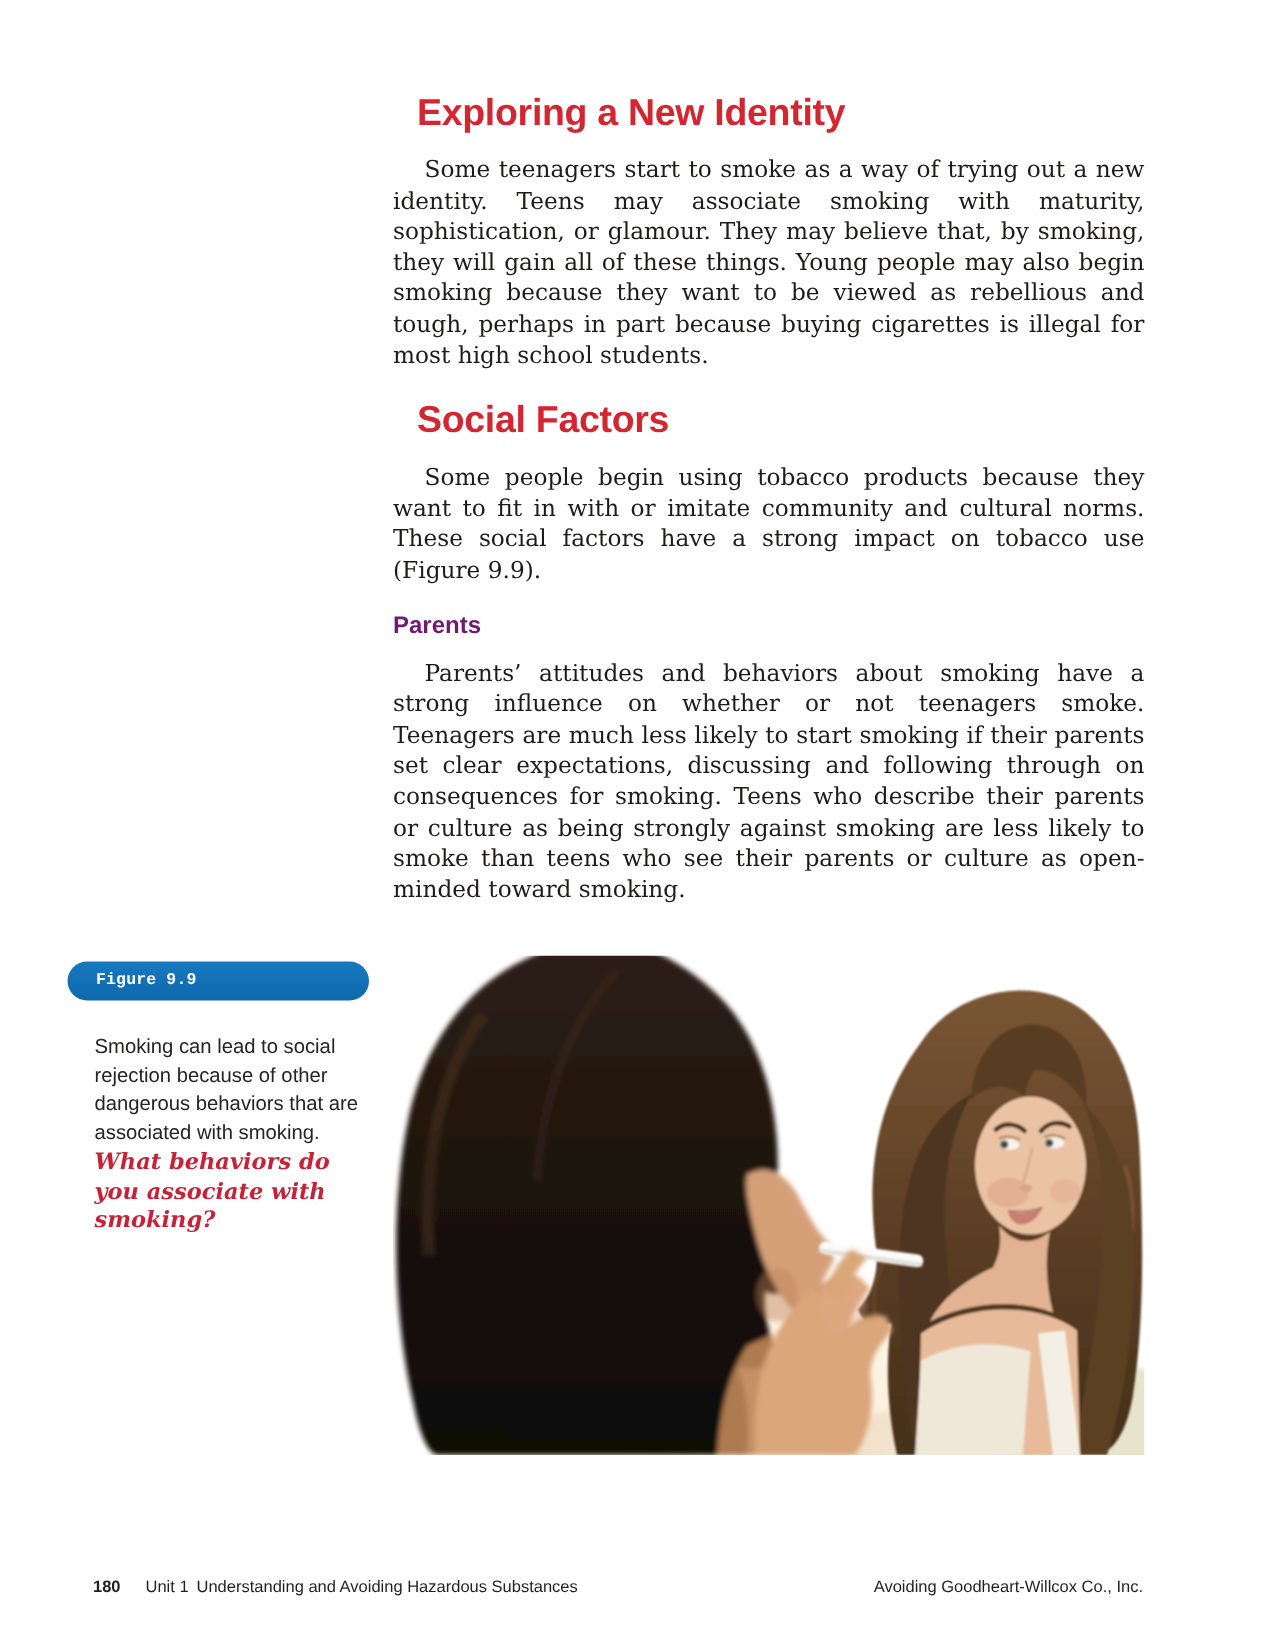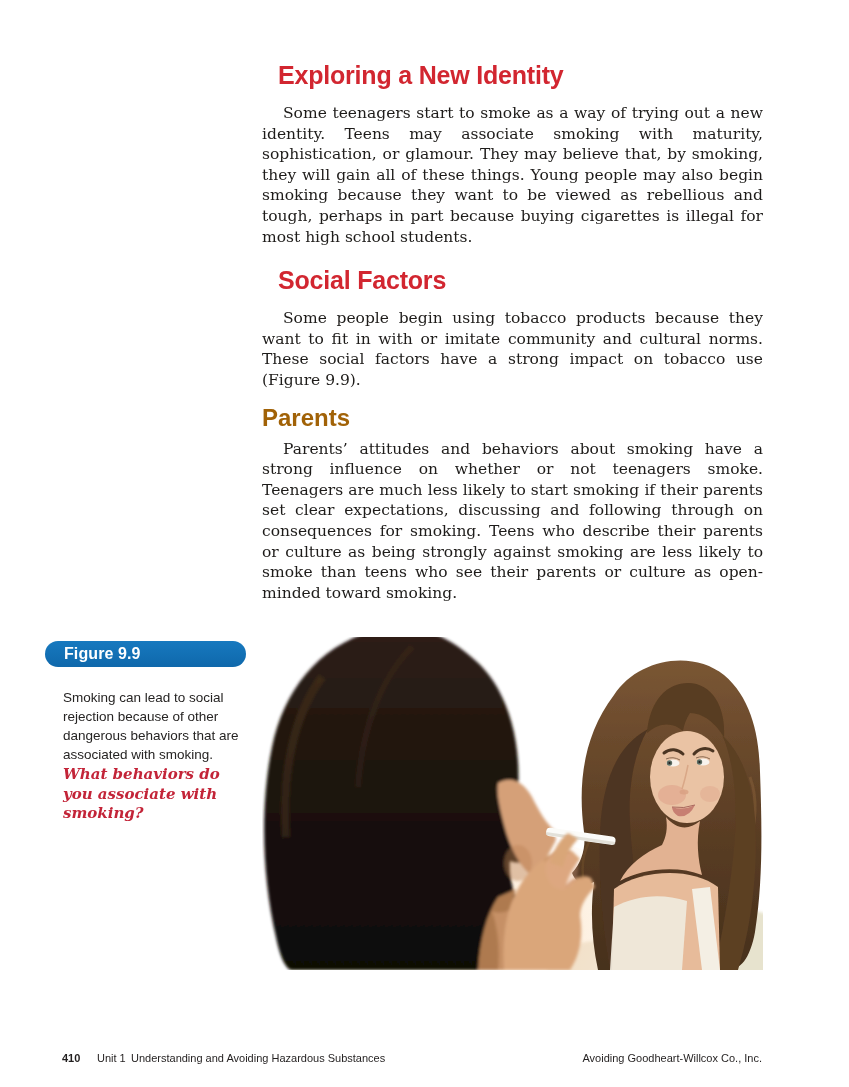--- a/index.html
+++ b/index.html
@@ -3,29 +3,29 @@
 <meta charset="utf-8">
 <style>
   html,body{margin:0;padding:0;background:#fff;}
   .page{position:relative;width:849px;height:1087px;background:#ffffff;overflow:hidden;
         font-family:"Liberation Sans",sans-serif;color:#1e1c1a;}
   
   .column{position:absolute;left:262px;top:61px;width:501px;}
   .h-red{font-family:"Liberation Sans",sans-serif;font-weight:bold;font-size:25px;line-height:29px;
          letter-spacing:-0.2px;color:#d22630;margin:0 0 13px 16px;}
   .h-red.second{margin-top:19px;}
-  .h-blue{font-family:"Liberation Sans",sans-serif;font-weight:bold;font-size:24px;line-height:24px;
-          color:#a16207;margin:15px 0 9px 0;}
+  .h-blue{font-family:"Liberation Sans",sans-serif;font-weight:bold;font-size:16px;line-height:24px;
+          color:#701a75;margin:15px 0 9px 0;}
   p.body{font-family:"DejaVu Serif",serif;font-size:15.5px;line-height:20.6px;margin:0;
          text-align:justify;text-indent:21px;color:#1e1c1a;}
   
   .fig-badge{position:absolute;left:45px;top:641px;width:201px;height:26px;border-radius:13px;
              background:linear-gradient(#1779bf,#0f68ab);box-sizing:border-box;}
-  .fig-badge span{display:block;font-weight:bold;font-size:16px;line-height:26px;color:#ffffff;
-                  padding-left:19px;letter-spacing:0.1px;}
+  .fig-badge span{display:block;font-weight:bold;font-size:11px;line-height:26px;color:#ffffff;
+                  padding-left:19px;letter-spacing:0.1px;font-family:Liberation Mono, monospace;}
   .fig-caption-block{position:absolute;left:63px;top:688px;width:189px;}
   .fig-caption{font-size:13.5px;line-height:19px;color:#262423;margin:0;}
   .fig-question{font-family:"DejaVu Serif",serif;font-style:italic;font-weight:bold;
                 font-size:15px;line-height:19.5px;color:#c32438;margin:1px 0 0 0;}
   
   .photo{position:absolute;left:262px;top:637px;width:501px;height:333px;overflow:hidden;}
   .photo svg{display:block;}
   
   .footer-item{position:absolute;top:1052px;font-size:11px;line-height:13px;color:#221f1f;}
   .f-num{left:62px;font-weight:bold;}
@@ -137,19 +137,19 @@
         <g transform="rotate(8 290 196)">
           <rect x="284" y="191" width="70" height="8.5" rx="4" fill="#fbfbf8"></rect>
           <rect x="284" y="196" width="70" height="3" rx="1.5" fill="#d9d6cc" opacity="0.7"></rect>
         </g>
       </g>
       <path d="M288,226 C292,212 298,202 306,196 L316,202 C308,210 303,220 301,230 Z" fill="#d9a678" filter="url(#blurL)"></path>
     </svg>
   </div>
 
   <footer>
-    <span class="footer-item f-num">410</span>
+    <span class="footer-item f-num">180</span>
     <span class="footer-item f-unit">Unit 1</span>
     <span class="footer-item f-title">Understanding and Avoiding Hazardous Substances</span>
     <span class="footer-item f-copy">Avoiding Goodheart-Willcox Co., Inc.</span>
   </footer>
 
 </div>
 
 </body></html>

